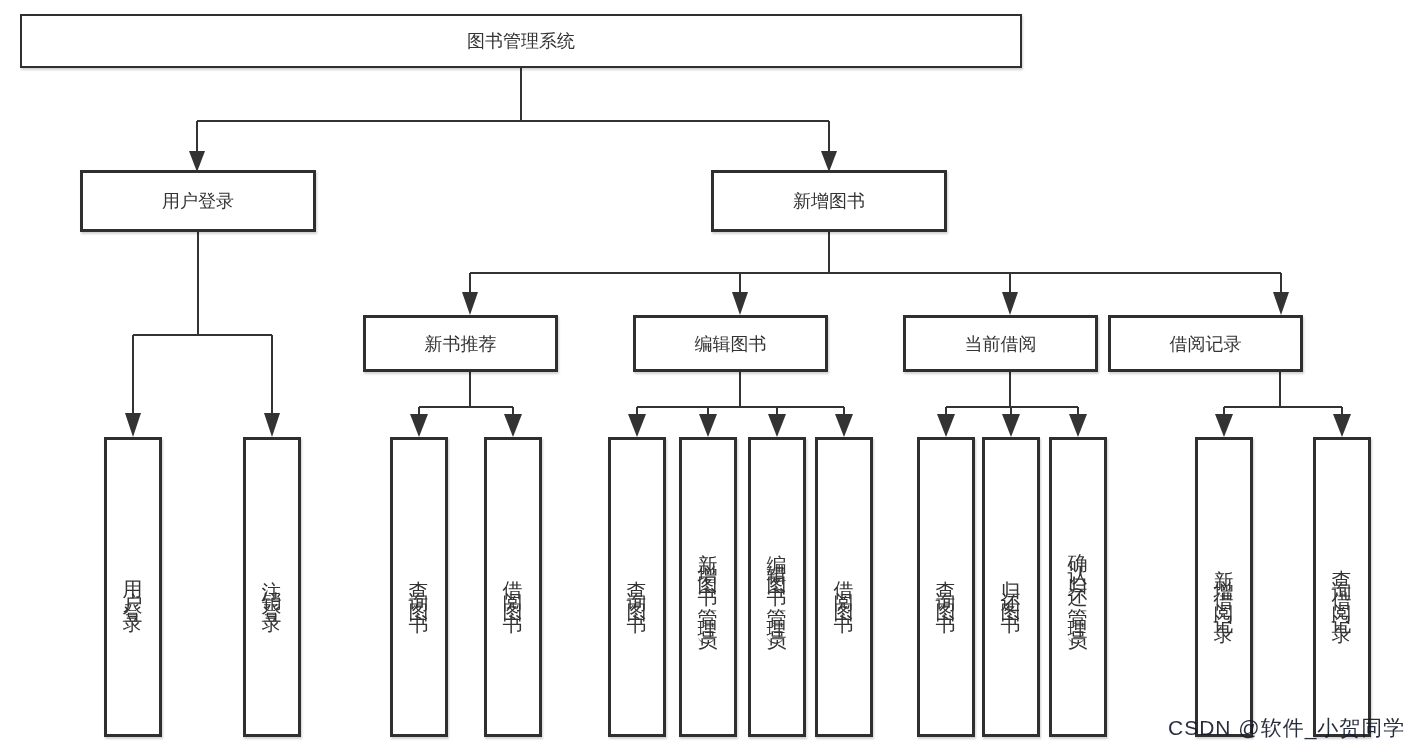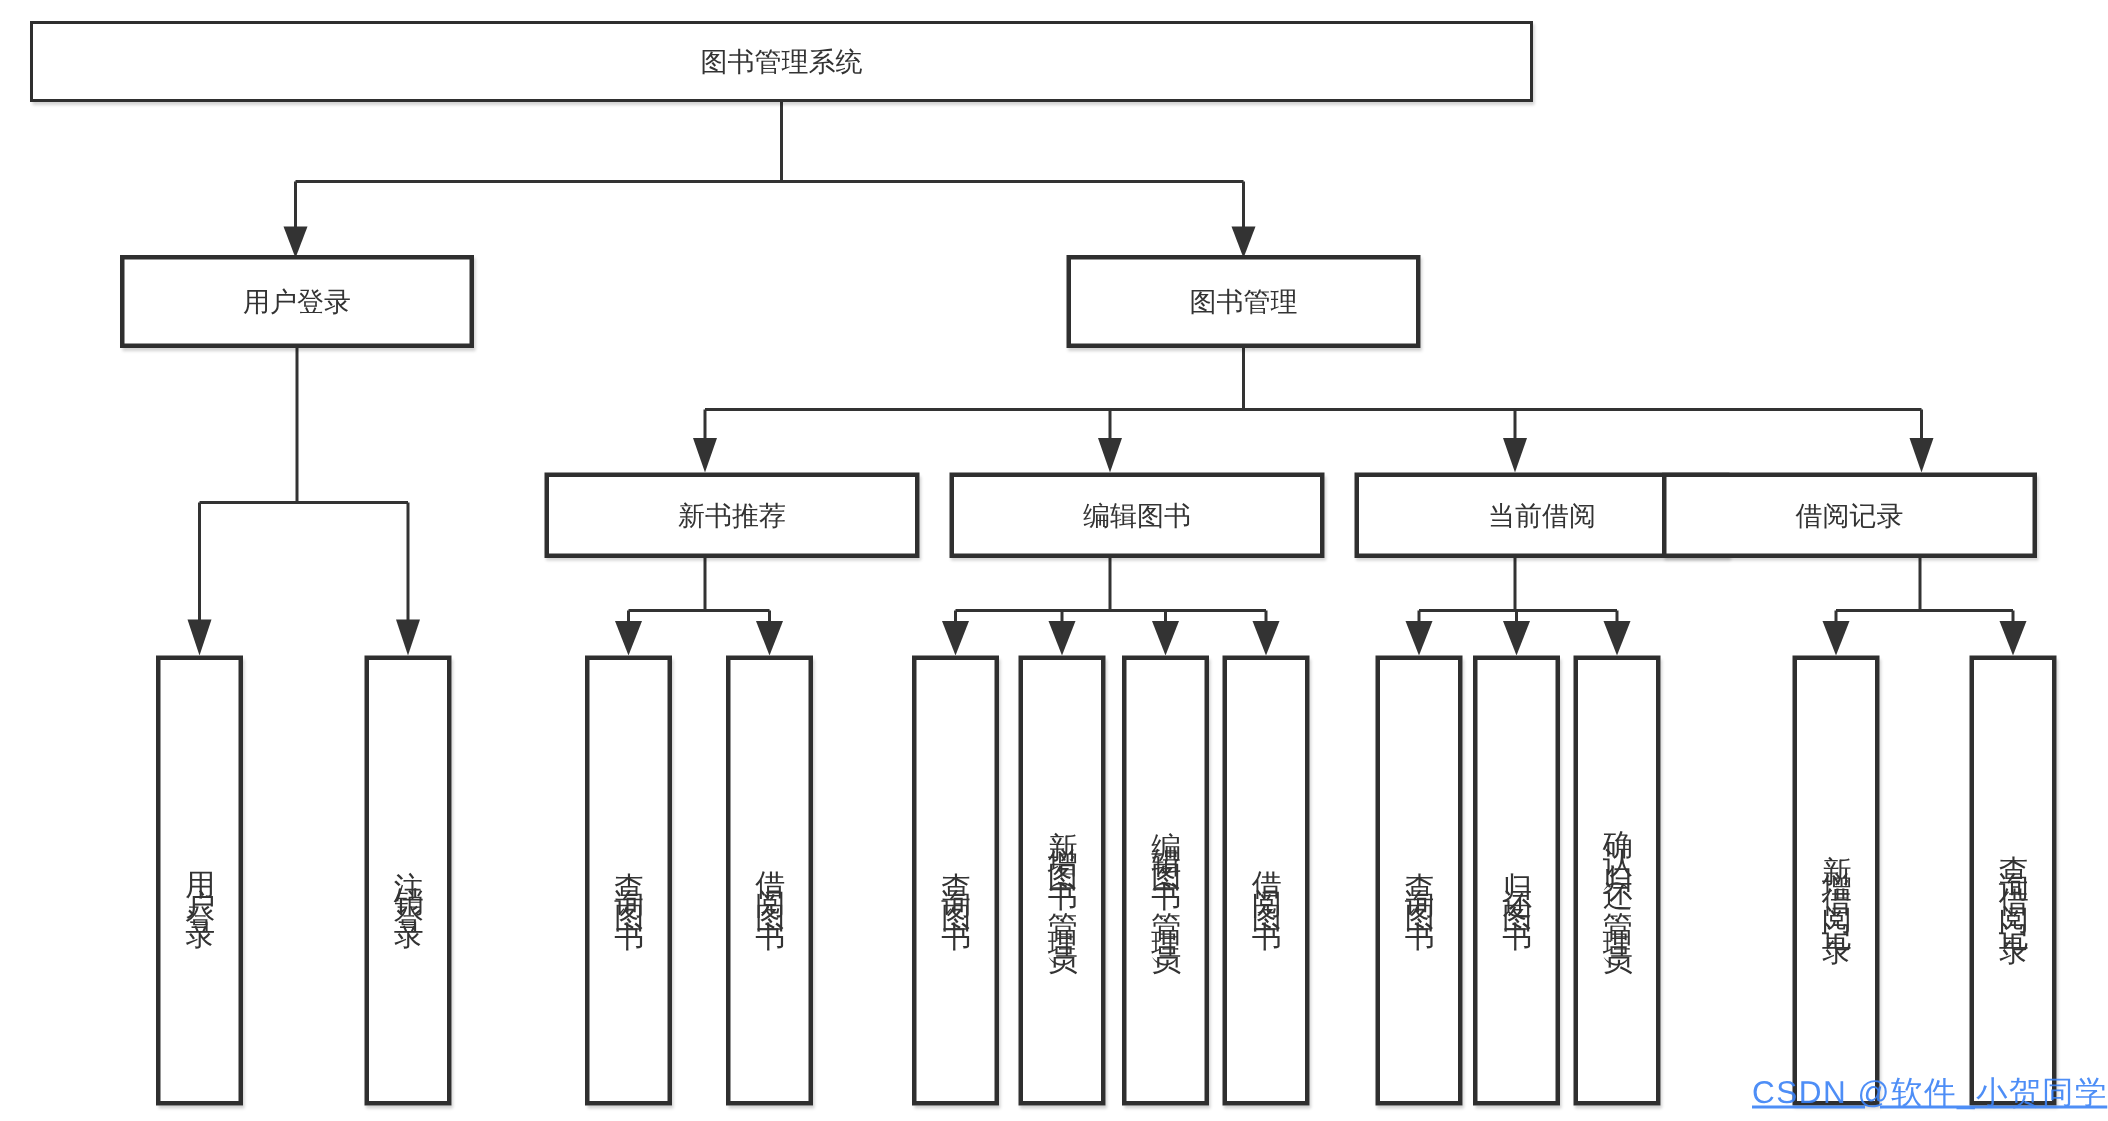--- a/index.html
+++ b/index.html
@@ -22,40 +22,39 @@
     justify-content: center;
     color: #333333;
     box-shadow: 1px 2px 2px rgba(0,0,0,0.18);
   }
   .root-node {
     left: 20px; top: 14px; width: 1002px; height: 54px;
     border-width: 2px;
     font-size: 18px;
   }
   .lv2 { top: 170px; width: 236px; height: 62px; font-size: 18px; }
-  .lv3 { top: 315px; width: 250px; height: 57px; font-size: 18px; }
+  .lv3 { top: 315px; width: 195px; height: 57px; font-size: 18px; }
   .leaf { top: 437px; width: 58px; height: 300px; font-size: 20px; }
   .vtext {
     writing-mode: vertical-rl;
     text-orientation: mixed;
     letter-spacing: 11px;
     line-height: 1;
     white-space: nowrap;
   }
   .watermark {
     position: absolute;
     left: 1168px;
     top: 714px;
     width: 232px;
     font-size: 21px;
-    color: #3b82f6;
+    color: #0f172a;
     letter-spacing: 1px;
     white-space: nowrap;
     opacity: 0.9;
-    text-decoration: underline;
   }
 </style>
 </head>
 <body>
 
 <div class="canvas">
 
   <svg class="connectors" width="1405" height="747" viewBox="0 0 1405 747">
     <g stroke="#333333" stroke-width="2" fill="none">
 
@@ -123,21 +122,21 @@
   </svg>
 
   <div class="node root-node">
     <span>图书管理系统</span>
   </div>
 
   <div class="node lv2" style="left:80px">
     <span>用户登录</span>
   </div>
   <div class="node lv2" style="left:711px">
-    <span>图书管理</span>
+    <span>新增图书</span>
   </div>
 
   <div class="node lv3" style="left:363px">
     <span>新书推荐</span>
   </div>
   <div class="node lv3" style="left:633px">
     <span>编辑图书</span>
   </div>
   <div class="node lv3" style="left:903px">
     <span>当前借阅</span>

